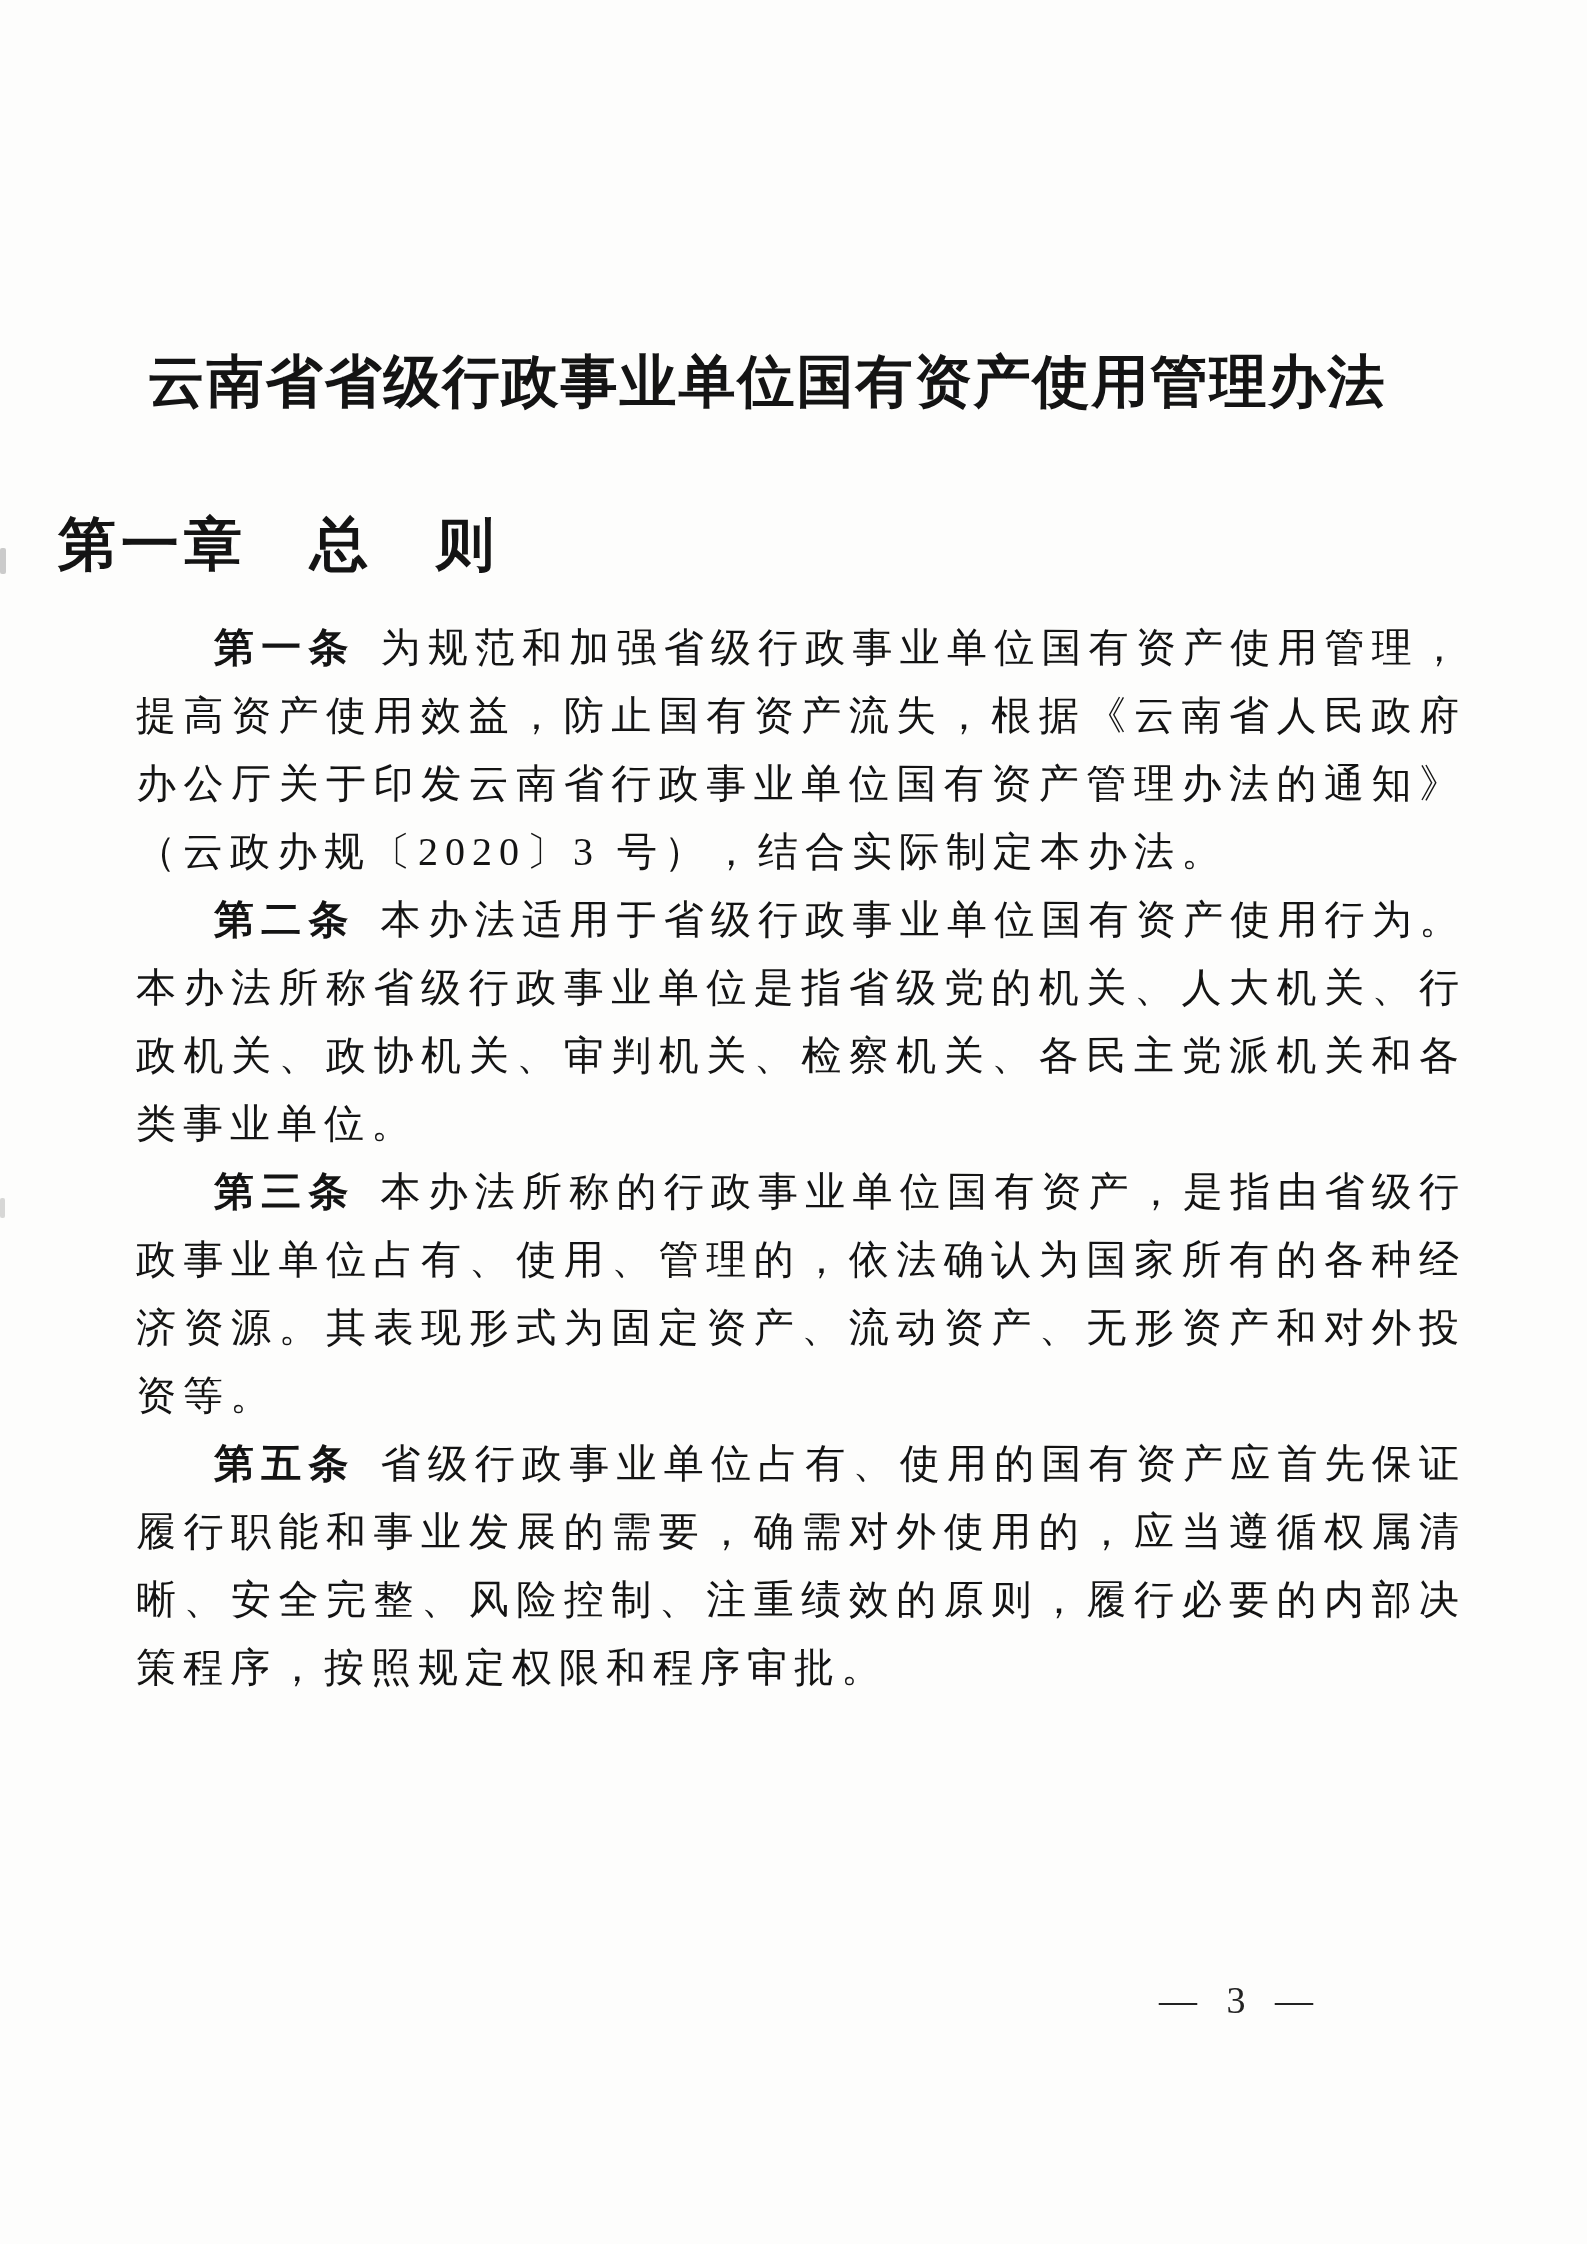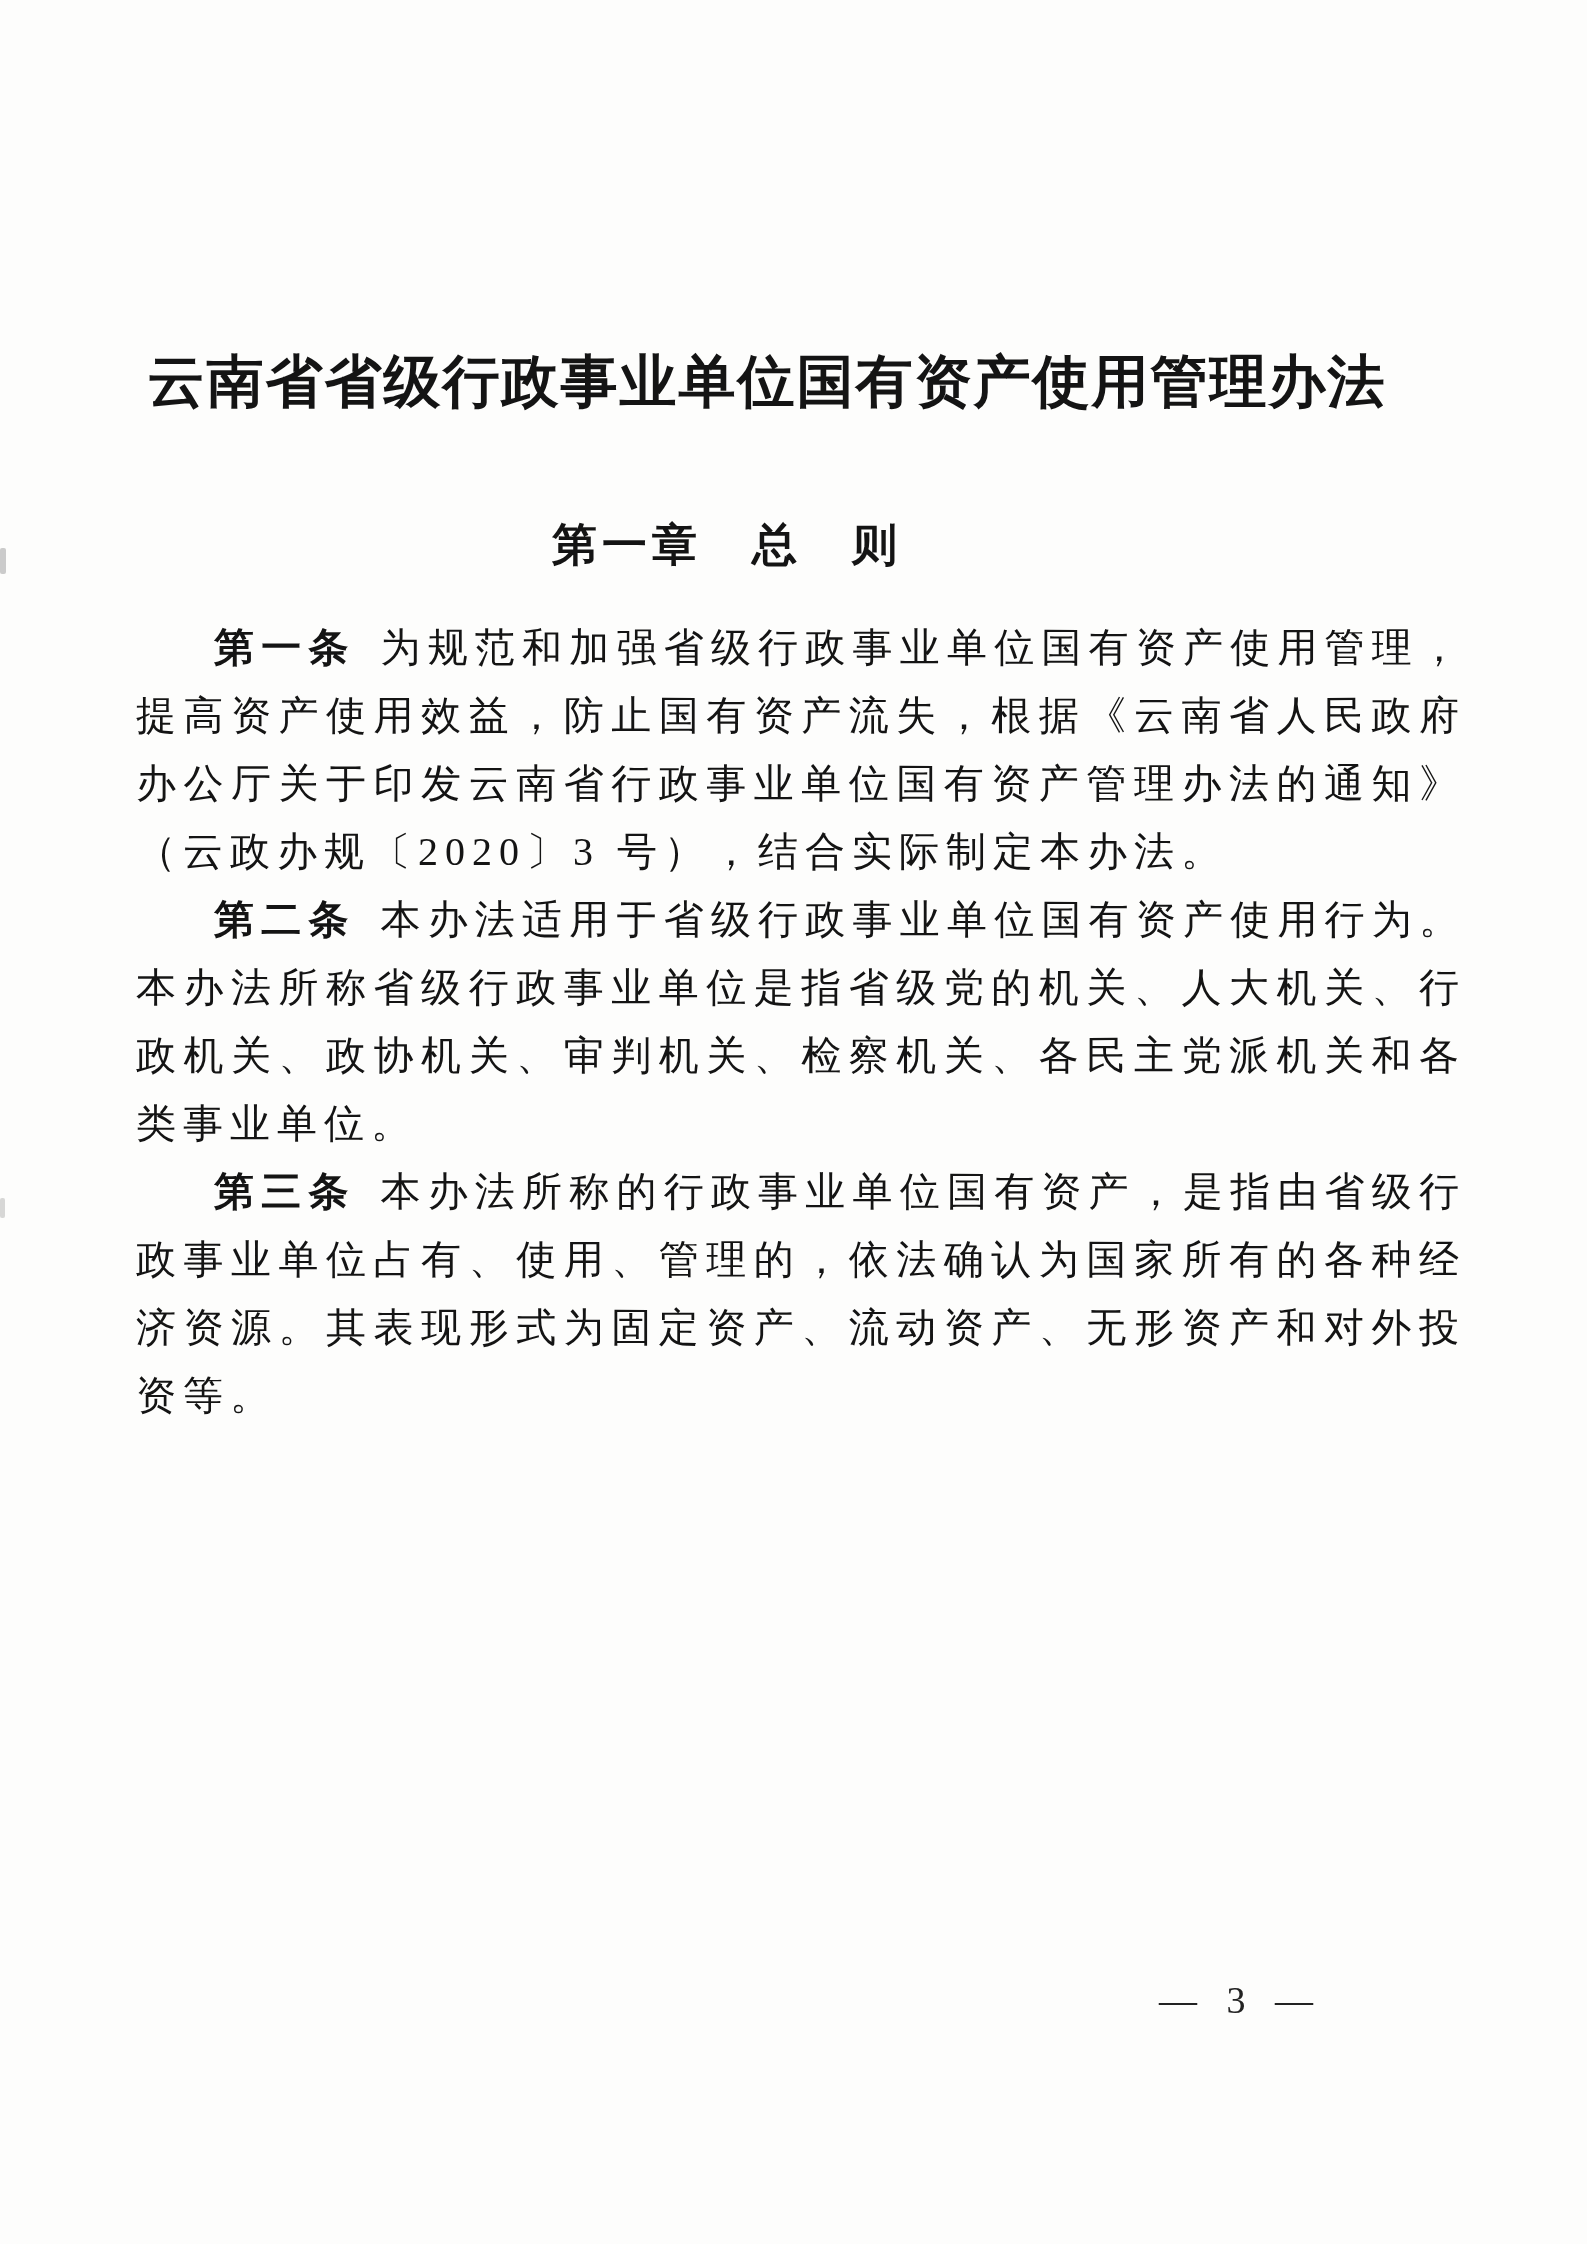--- a/index.html
+++ b/index.html
@@ -29,22 +29,22 @@
     text-align: center;
     font-size: 57px;
     font-weight: bold;
     letter-spacing: 2px;
     line-height: 72px;
     white-space: nowrap;
     transform: translateX(-30px);
   }
   .chapter-heading {
     margin: 98px 0 0 0;
-    text-align: center;
-    font-size: 45px;
+    text-align: left;
+    font-size: 58px;
     font-weight: bold;
     letter-spacing: 5px;
     line-height: 58px;
     transform: translateX(-70px);
   }
   .doc-body {
     margin-top: 40px;
     font-size: 40px;
     line-height: 68px;
     letter-spacing: 7px;
@@ -108,19 +108,20 @@
 
     <div class="doc-body">
 
       <p class="article"><b class="article-label">第一条</b><span>为规范和加强省级行政事业单位国有资产使用管理，提高资产使用效益，防止国有资产流失，根据《云南省人民政府办公厅关于印发云南省行政事业单位国有资产管理办法的通知》（云政办规〔2020〕3 号），结合实际制定本办法。</span></p>
 
       <p class="article"><b class="article-label">第二条</b><span>本办法适用于省级行政事业单位国有资产使用行为。本办法所称省级行政事业单位是指省级党的机关、人大机关、行政机关、政协机关、审判机关、检察机关、各民主党派机关和各类事业单位。</span></p>
 
       <p class="article"><b class="article-label">第三条</b><span>本办法所称的行政事业单位国有资产，是指由省级行政事业单位占有、使用、管理的，依法确认为国家所有的各种经济资源。其表现形式为固定资产、流动资产、无形资产和对外投资等。</span></p>
 
 
+      <p class="article"><b class="article-label">第五条</b><span>省级行政事业单位占有、使用的国有资产应首先保证履行职能和事业发展的需要，确需对外使用的，应当遵循权属清晰、安全完整、风险控制、注重绩效的原则，履行必要的内部决策程序，按照规定权限和程序审批。</span></p>
 
     </div>
   </div>
 
   <div class="page-number">— 3 —</div>
 
 </div>
 
 </body></html>

